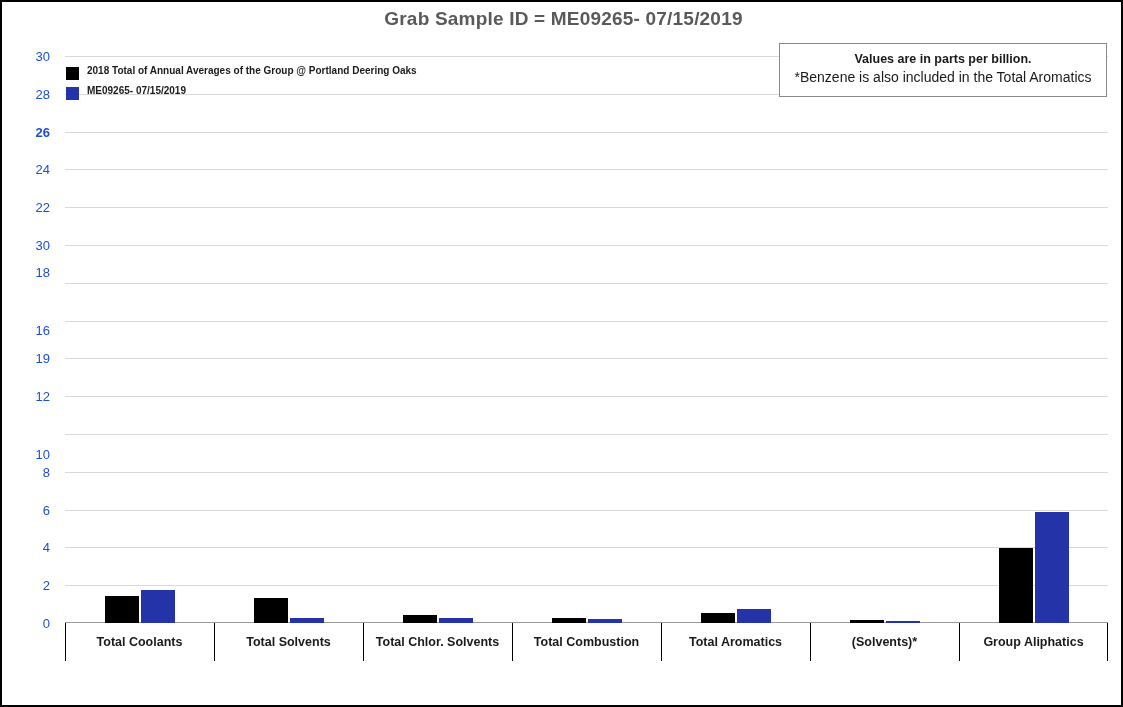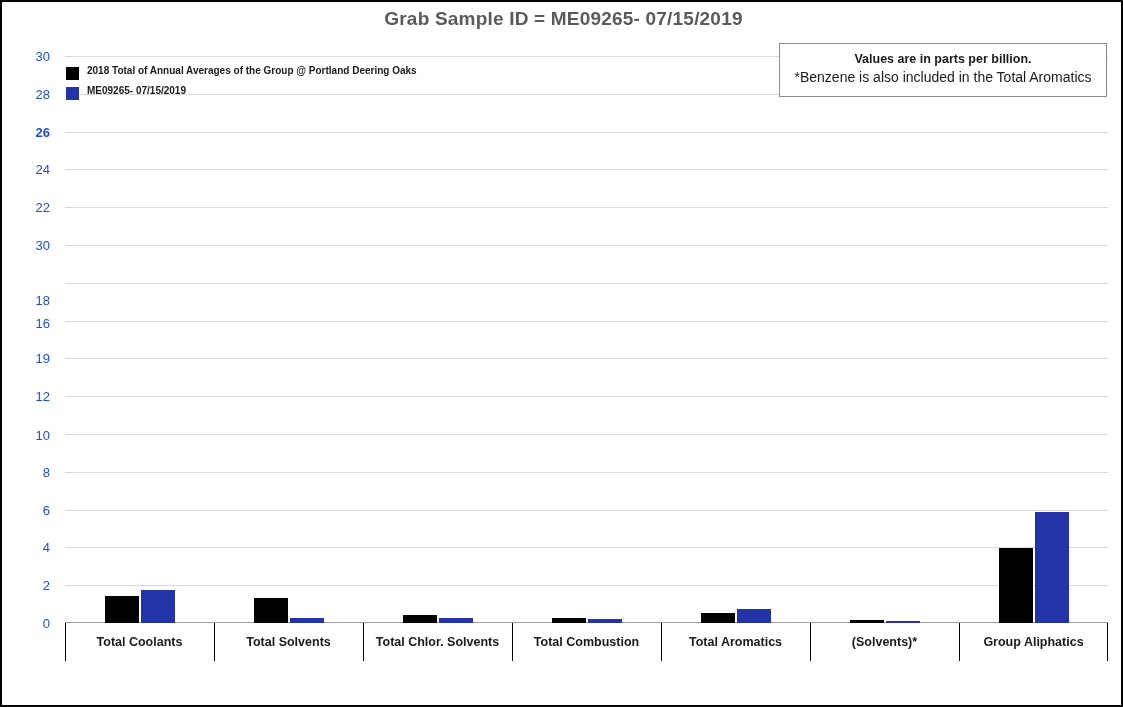--- a/index.html
+++ b/index.html
@@ -157,25 +157,25 @@
 <div id="page">
 
   <div id="chart-title">Grab Sample ID = ME09265- 07/15/2019</div>
 
   <div id="y-axis-labels">
       <span style="top: 567px;">0</span>
       <span style="top: 529.2px;">2</span>
       <span style="top: 491.4px;">4</span>
       <span style="top: 453.6px;">6</span>
       <span style="top: 415.8px;">8</span>
-      <span style="top: 379px;">10</span>
+      <span style="top: 398px;">10</span>
       <span style="top: 340.2px;">12</span>
       <span style="top: 302.4px;">19</span>
-      <span style="top: 267px; text-align: center;">16</span>
-      <span style="top: 244px; text-align: right;">18</span>
+      <span style="top: 274px; text-align: center;">16</span>
+      <span style="top: 216px; text-align: right;">18</span>
       <span style="top: 189px;">30</span>
       <span style="top: 151.2px;">22</span>
       <span style="top: 113.4px;">24</span>
       <span style="top: 75.6px; font-weight: bold;">26</span>
       <span style="top: 37.8px;">28</span>
       <span style="top: 0px;">30</span>
     </div>
 
   <div id="plot-area">
     <div class="axis-line-x"></div>

